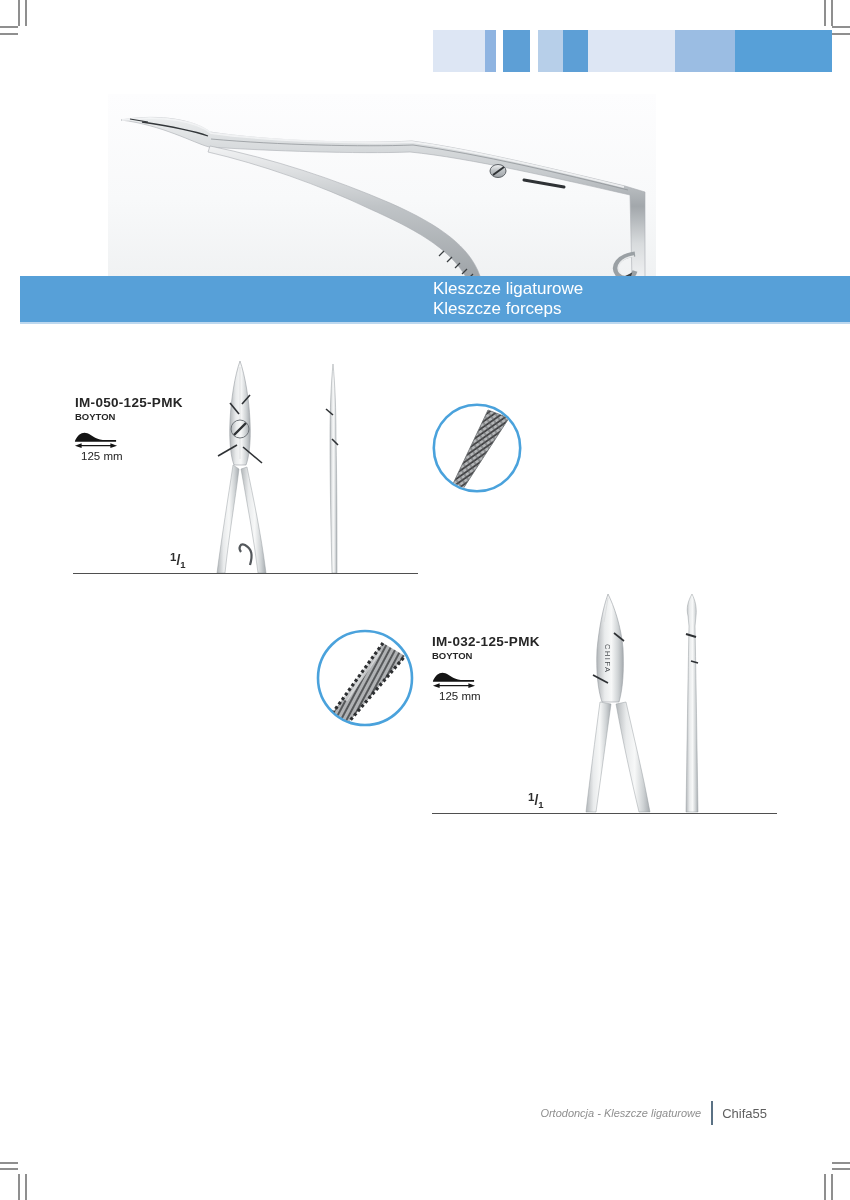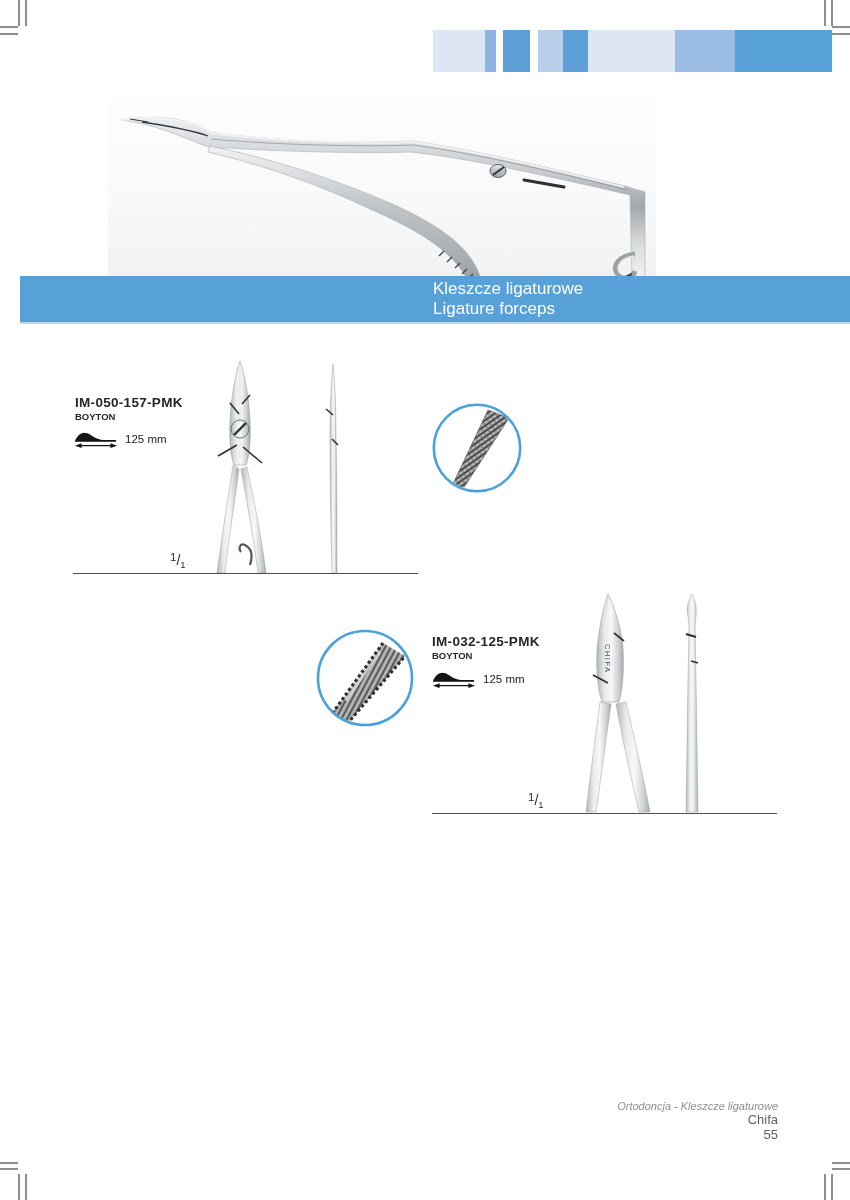--- a/index.html
+++ b/index.html
@@ -19,36 +19,36 @@
 
   
   .banner{position:absolute;left:20px;top:276px;width:830px;height:46px;background:#57a0d8;}
   .banner-underline{position:absolute;left:20px;top:322px;width:830px;height:2px;background:#bdd8ef;}
   .banner-text{position:absolute;left:413px;top:3px;color:#ffffff;font-size:17px;line-height:20px;font-weight:400;}
 
   
   .pinfo{position:absolute;color:#232323;}
   .pcode{font-size:13.5px;font-weight:700;letter-spacing:.3px;color:#262626;}
   .pname{font-size:9.5px;font-weight:700;margin-top:1px;color:#262626;}
-  .lenrow{position:absolute;display:flex;align-items:center;}
+  .lenrow{position:absolute;display:flex;flex-direction:column;}
   .lenrow svg{display:block;}
   .lentext{font-size:11.5px;color:#232323;margin-left:7px;}
 
   
-  .scale{position:absolute;color:#2d2d2d;}
+  .scale{position:absolute;color:#2d2d2d;font-weight:bold;}
   .scale .sup{font-size:11.5px;position:relative;top:-4px;}
   .scale .sl{font-size:14px;}
   .scale .sub{font-size:9.5px;position:relative;top:3px;}
   .baseline{position:absolute;height:1px;background:#4f4f4f;}
 
   
   .inset{position:absolute;}
 
   
-  .footer{position:absolute;top:1100px;right:72px;height:26px;display:flex;align-items:flex-end;flex-direction:column;}
+  .footer{position:absolute;top:1100px;right:83px;height:26px;display:flex;align-items:center;}
   .f-section{font-size:11px;font-style:italic;color:#8f8f8f;}
   .f-div{width:2px;height:24px;background:#5a7184;margin:0 9px 0 10px;}
   .f-brand{font-size:13px;color:#5f5f5f;}
   .f-page{font-size:13px;color:#5f5f5f;}
 </style>
 </head>
 <body>
 
 <div class="page">
 
@@ -126,27 +126,27 @@
 
       <path d="M527,160 C511,162 503,172 510,181 C515,187 525,184 527,177" fill="none" stroke="#9aa0a4" stroke-width="5"></path>
       <path d="M526,162 C513,164 507,172 512,179" fill="none" stroke="#e8eaeb" stroke-width="1.6"></path>
       <path d="M517,183 L523,180 L521,186 L527,183" fill="none" stroke="#3a3e41" stroke-width="1.5"></path>
     </svg>
   </div>
 
   <div class="banner">
     <div class="banner-text">
       <div>Kleszcze ligaturowe</div>
-      <div>Ligature forceps</div>
+      <div>Kleszcze forceps</div>
     </div>
   </div>
   <div class="banner-underline"></div>
 
   <div class="pinfo" style="left:75px;top:395px">
-    <div class="pcode">IM-050-157-PMK</div>
+    <div class="pcode">IM-050-125-PMK</div>
     <div class="pname">BOYTON</div>
   </div>
   <div class="lenrow" style="left:74px;top:428px">
     <svg width="44" height="22" viewBox="0 0 46 22">
       <path d="M1,13 C4,6 9,3 14,5 C19,7 22,11 30,12 L44,12 L44,14 L1,14 Z" fill="#141414"></path>
       <path d="M4,18 L42,18" stroke="#141414" stroke-width="1.4"></path>
       <path d="M1,18 L8,15.5 L8,20.5 Z" fill="#141414"></path>
       <path d="M45,18 L38,15.5 L38,20.5 Z" fill="#141414"></path>
     </svg>
     <span class="lentext">125 mm</span>

